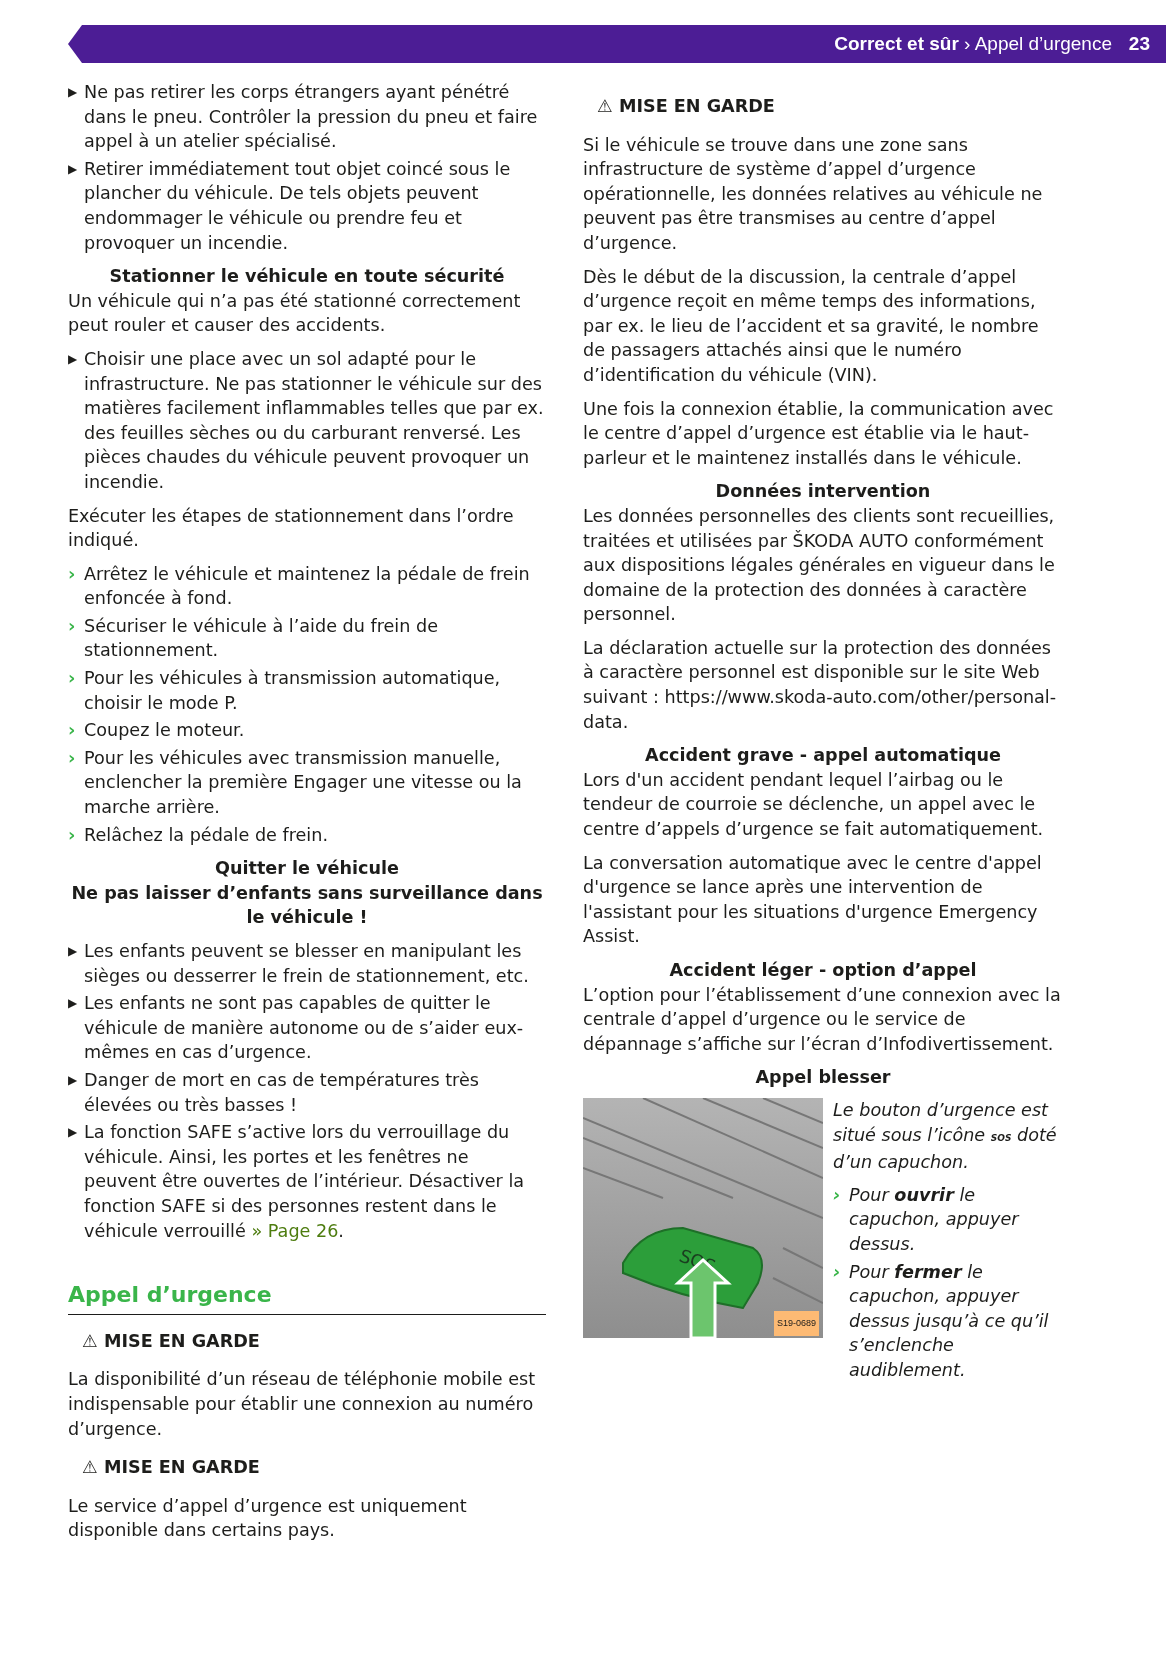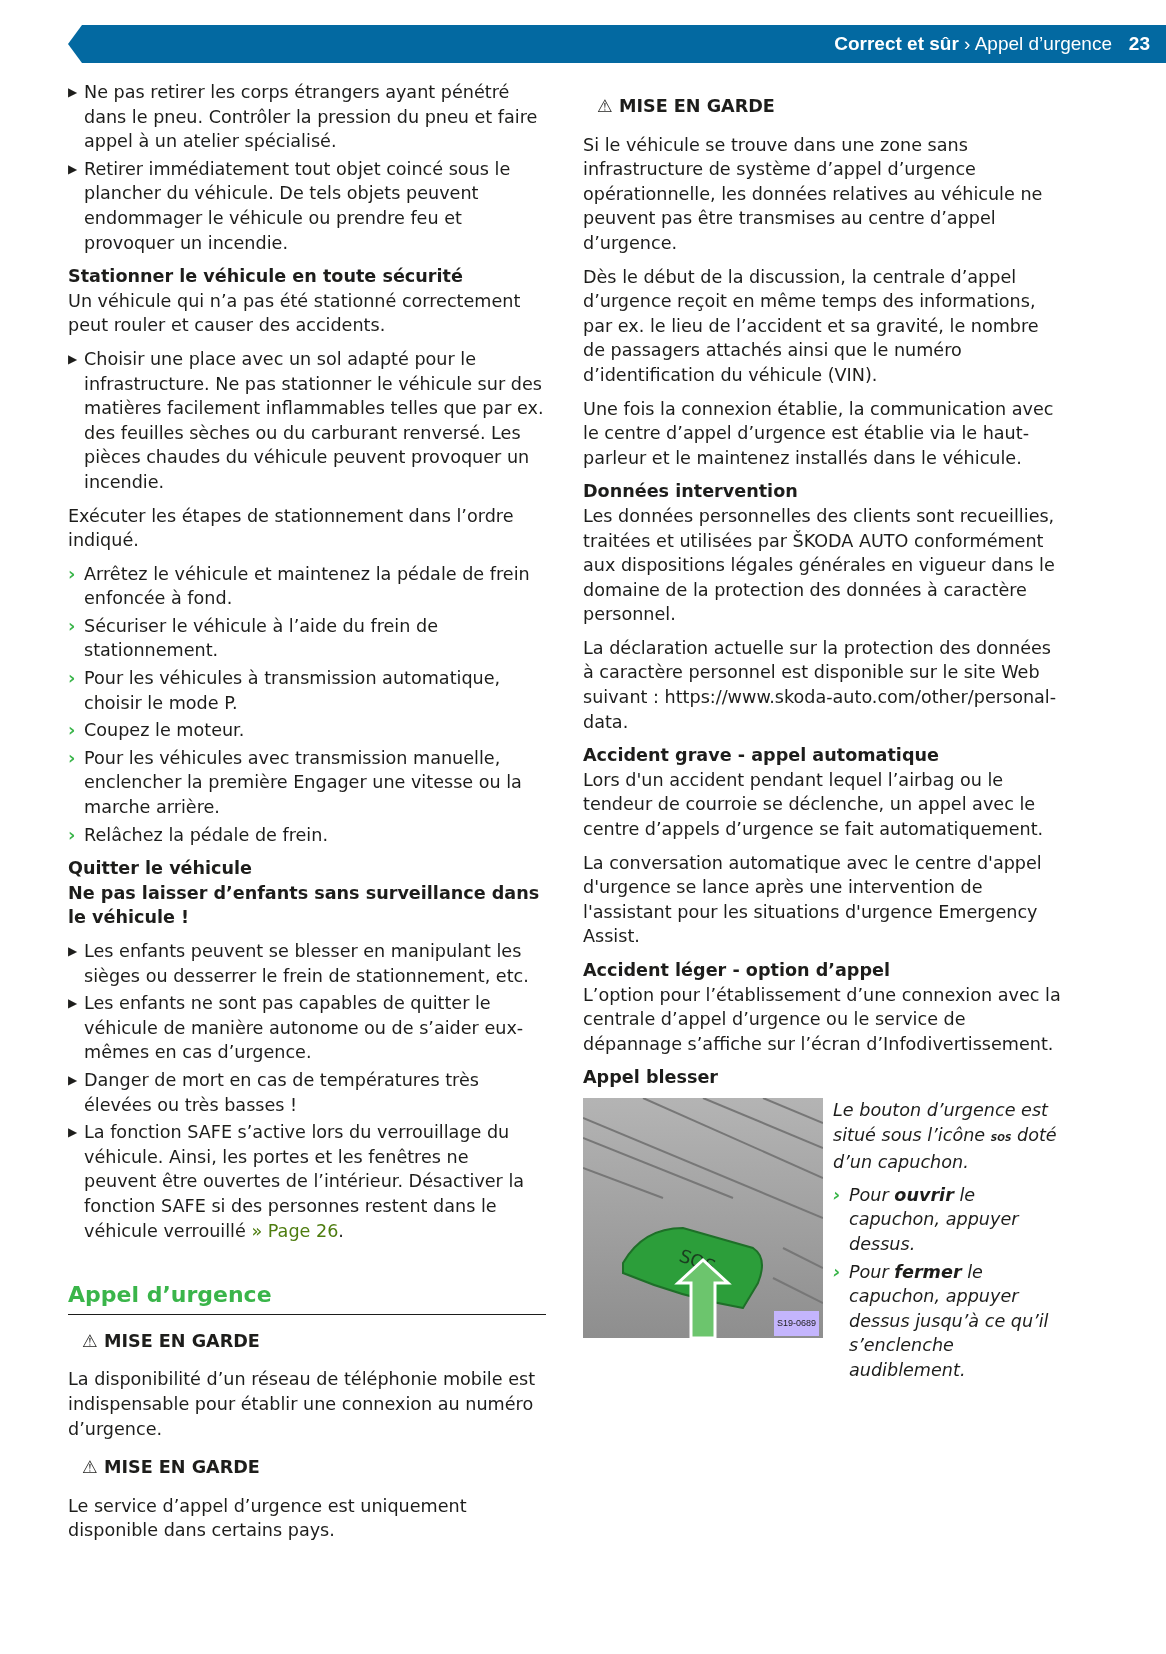--- a/index.html
+++ b/index.html
@@ -1,42 +1,42 @@
 <!DOCTYPE html>
 <html><head>
 <meta charset="utf-8">
 <style>
   html, body { margin: 0; padding: 0; background: #ffffff; }
   body { width: 1166px; height: 1654px; position: relative; overflow: hidden;
          font-family: "DejaVu Sans", sans-serif; color: #1d1d1b; }
   .header { position: absolute; left: 68px; top: 25px; width: 1098px; height: 38px;
-            background: #0369a1; clip-path: polygon(14px 0, 100% 0, 100% 100%, 14px 100%, 0 50%); }
+            background: #4c1d95; clip-path: polygon(14px 0, 100% 0, 100% 100%, 14px 100%, 0 50%); }
   .header-text { position: absolute; right: 54px; top: 0; height: 38px; line-height: 38px;
                  color: #fff; font-size: 19px; font-family: "Liberation Sans", sans-serif; }
   .header-text b { font-weight: bold; }
   .header-page { position: absolute; right: 16px; top: 0; line-height: 38px; color: #fff;
                  font-weight: bold; font-size: 19px; font-family: "Liberation Sans", sans-serif; margin-left: 16px; }
   .col { position: absolute; top: 80px; font-size: 17.6px; line-height: 24.6px; }
   .col-left { left: 68px; width: 478px; }
   .col-right { left: 583px; width: 480px; }
   p { margin: 0 0 9px 0; }
-  .bold-h { font-weight: bold; margin: 0; }
+  .bold-h { font-weight: bold; margin: 0; text-align: center; }
   ul { list-style: none; margin: 0 0 9px 0; padding: 0; }
   li { position: relative; padding-left: 16px; margin-bottom: 3px; }
   li .mk { position: absolute; left: 0; top: 0; font-size: 12px; }
   li.step .mk { color: #3ab54a; font-weight: bold; font-size: 18px; }
   .warn-h { font-weight: bold; margin: 14px; }
   .section-title { color: #3ab54a; font-weight: bold; font-size: 22px; margin: 40px 0 10px 0;
                    padding-bottom: 6px; border-bottom: 1.5px solid #1d1d1b; }
   .link { color: #4d7c0f; }
   .figure-row { display: flex; gap: 10px; margin-top: 6px; }
   .figure { position: relative; width: 240px; height: 240px; background: #9c9c9c; overflow: hidden; flex: none; }
   .fig-text { flex: 1; font-style: italic; }
   .fig-text p { margin-bottom: 8px; }
-  .fig-caption { position: absolute; right: 4px; bottom: 2px; font-size: 9px; background: #c4b5fd;
+  .fig-caption { position: absolute; right: 4px; bottom: 2px; font-size: 9px; background: #fdba74;
                  padding: 0 3px; font-family: "Liberation Sans", sans-serif; }
   .sos-small { font-size: 9px; font-weight: bold; }
 </style>
 </head>
 <body>
 
 <div class="header">
   <div class="header-text">
     <b>Correct et sûr</b>
     <span>›</span>

